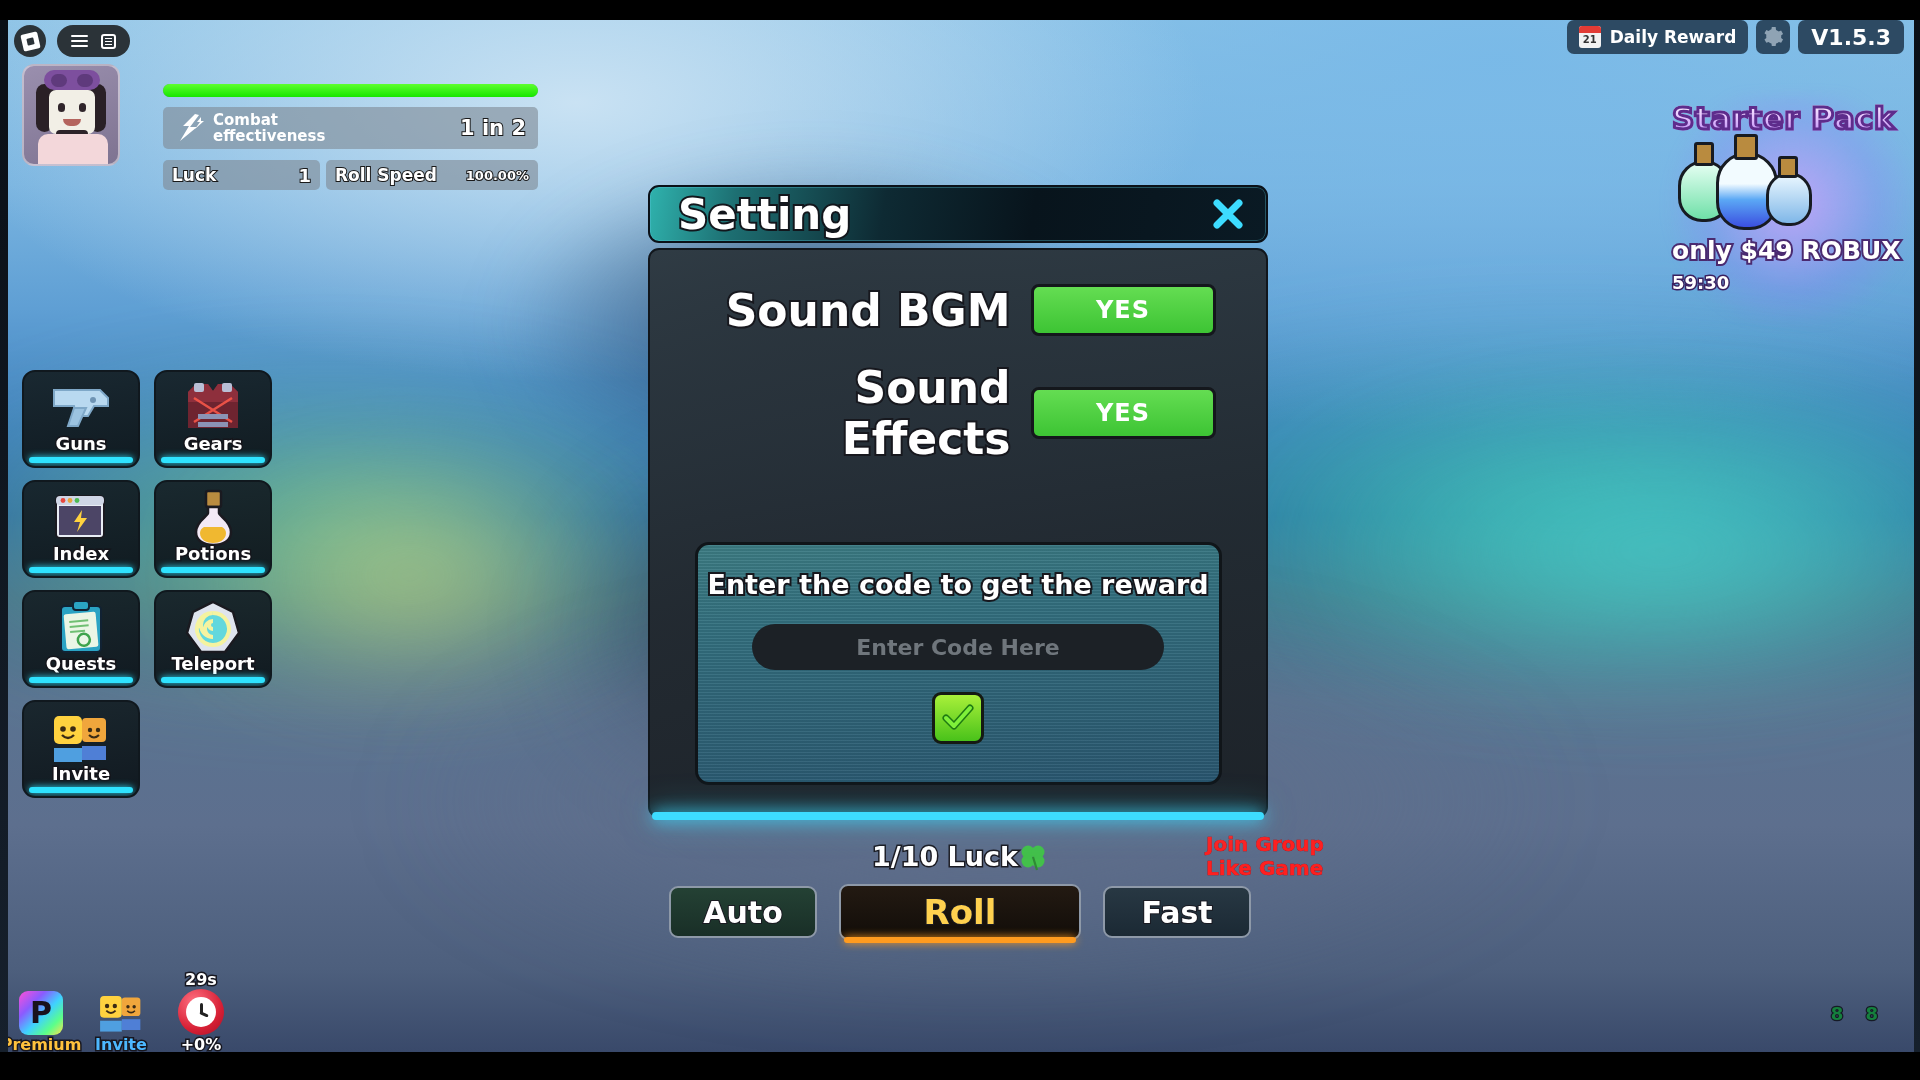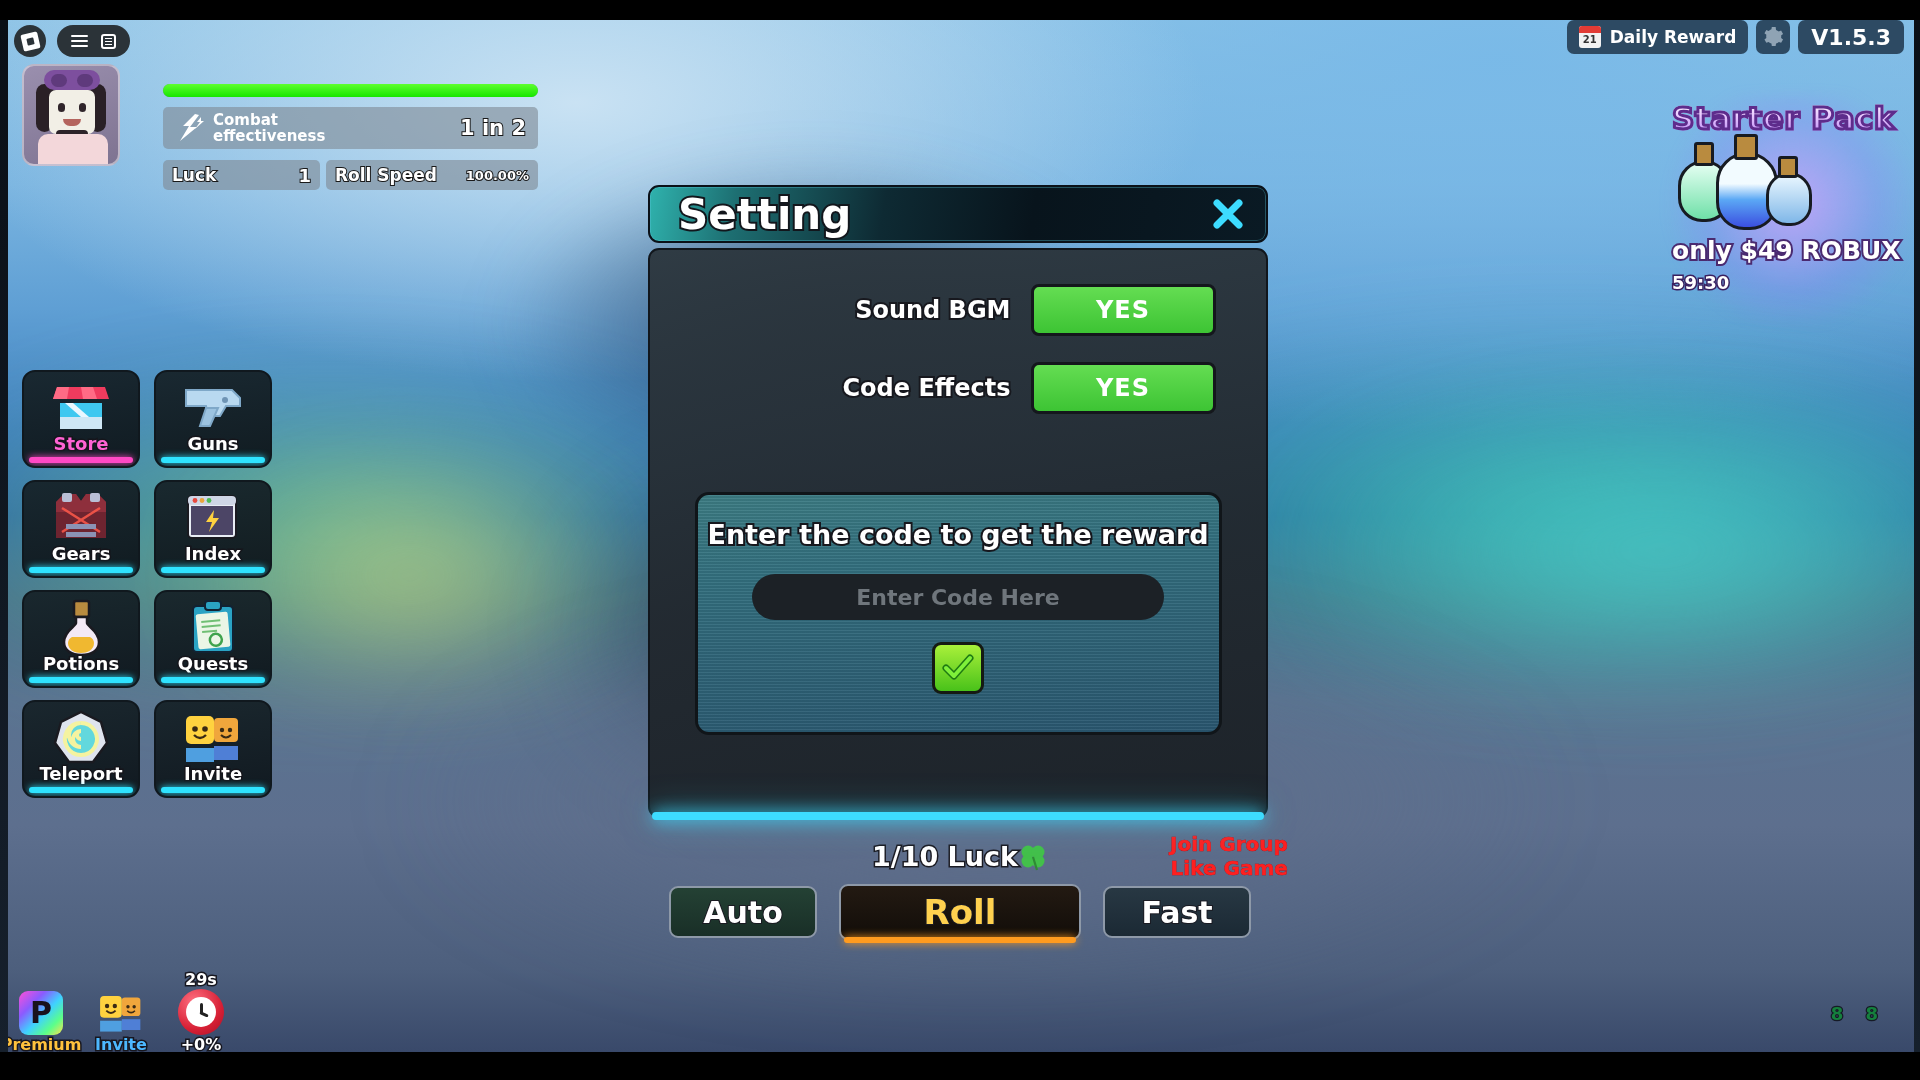--- a/index.html
+++ b/index.html
@@ -155,42 +155,42 @@
   .luckrow { position:absolute; left:0; right:0; bottom:208px; text-align:center; z-index:42; }
   .luckrow span { font-size:27px; color:#fff; -webkit-text-stroke:3px #1b1b22; paint-order: stroke fill; }
   .ctrlbar { position:absolute; left:50%; transform:translateX(-50%); bottom:140px; display:flex; align-items:center; gap:22px; z-index:42; }
   .cbtn { height:52px; border-radius:9px; display:flex; align-items:center; justify-content:center;
     border:2px solid #8e99a8; font-size:30px; color:#fff; -webkit-text-stroke:2px #1a1a22; paint-order: stroke fill; }
   .cbtn.auto { width:148px; background: linear-gradient(180deg, rgba(32,62,46,.93), rgba(22,44,34,.95)); }
   .cbtn.fast { width:148px; background: linear-gradient(180deg, rgba(36,52,62,.93), rgba(24,38,48,.95)); }
   .cbtn.roll { width:242px; height:56px; background: linear-gradient(180deg,#231a12,#120d09);
     border:2px solid #8e99a8; color:#ffd14f; position:relative; font-size:34px; }
   .cbtn.roll .ul { position:absolute; left:3px; right:3px; bottom:-5px; height:6px; border-radius:4px; background:#ff9b1f; box-shadow:0 0 8px #ff9b1f; }
-  .joingrp { position:absolute; left:1170px; bottom:200px; text-align:right; z-index:42; line-height:24px; }
+  .joingrp { position:absolute; left:1206px; bottom:200px; text-align:left; z-index:42; line-height:24px; }
   .joingrp div { color:#ff1f1f; font-size:20px; -webkit-text-stroke:.5px #c00; paint-order: stroke fill; }
   .corner-num { position:absolute; right:34px; bottom:56px; color:#15803d; font-size:18px; z-index:42;
     -webkit-text-stroke:2.5px #151a26; paint-order: stroke fill; letter-spacing:8px; }
 
   
   .dlg { position:absolute; left:648px; top:185px; width:620px; z-index:50; }
   .dlg-head { position:relative; height:58px; border-radius:11px;
     background: linear-gradient(100deg, #2fb2ad 0%, #1d6f72 14%, #0e2a33 38%, #08141c 62%, #0a1a24 100%);
     border:2px solid #0a1118; display:flex; align-items:center; box-shadow: 0 0 0 1px rgba(90,200,220,.35) inset; }
   .dlg-title { margin-left:28px; font-size:42px; color:#fff; -webkit-text-stroke:4px #12161c; paint-order: stroke fill; }
   .dlg-x { position:absolute; right:18px; top:50%; transform:translateY(-50%); width:40px; height:40px;
     display:flex; align-items:center; justify-content:center; }
   .dlg-x svg { display:block; }
   .dlg-body { position:relative; margin-top:5px; border-radius:11px;
     background: linear-gradient(170deg, rgba(45,56,64,.97), rgba(34,41,48,.98) 55%, rgba(28,34,40,.99));
     border:2px solid #11161c; padding:34px 0 22px; min-height:570px; }
   .dlg-body::after { content:''; position:absolute; left:2px; right:2px; bottom:-4px; height:8px; border-radius:5px;
     background:#3ddcff; box-shadow:0 0 16px #3ddcff, 0 0 32px rgba(61,220,255,.55); }
 
   .sound-row { display:flex; align-items:center; justify-content:center; gap:20px; margin-bottom:26px; }
-  .sound-lbl { font-size:24px; color:#fff; -webkit-text-stroke:4px #17181e; paint-order: stroke fill; text-align:right; width:310px; }
+  .sound-lbl { font-size:44px; color:#fff; -webkit-text-stroke:4px #17181e; paint-order: stroke fill; text-align:right; width:310px; }
   .yesbtn { width:185px; height:52px; border-radius:8px; border:3px solid #14171c;
     background: linear-gradient(180deg,#64dd52,#3dc434);
     display:flex; align-items:center; justify-content:center; color:#fff; font-size:24px; letter-spacing:1px; }
 
   .codepanel { position:relative; margin:78px auto 0; width:527px; height:243px; border-radius:14px;
     border:3px solid #101519; overflow:hidden;
     background: linear-gradient(175deg,#3d7d84 0%, #33707f 30%, #2f6478 62%, #2a5770 100%); }
   .codepanel::before { content:''; position:absolute; inset:0; pointer-events:none;
     background: repeating-linear-gradient(180deg, rgba(255,255,255,.055) 0 1px, rgba(0,0,0,.065) 1px 3px); }
   .code-title { position:relative; text-align:center; margin-top:24px; font-size:27px; color:#fff;
@@ -300,34 +300,20 @@
       <div class="cork" style="left:62px; top:-4px; width:24px; height:26px;"></div>
       <div class="bot" style="left:94px; top:34px; width:46px; height:54px; border-radius:23px 23px 21px 21px; background:linear-gradient(180deg,#eaf7ff,#7fb7e8);"></div>
       <div class="cork" style="left:106px; top:18px; width:20px; height:22px;"></div>
     </div>
     <div class="sp-price">only $49 ROBUX</div>
     <div class="sp-timer">59:30</div>
   </div>
 
   <div class="menu">
 
-    <div class="mbtn store">
-      <div class="glyph">
-        <svg width="60" height="54" viewBox="0 0 60 54">
-          <rect x="9" y="22" width="42" height="26" fill="#cfe7f5"></rect>
-          <rect x="9" y="22" width="42" height="14" fill="#3fc8f0"></rect>
-          <path d="M14 22 L30 36 L38 36 L22 22 Z" fill="#eaf7ff"></path>
-          <path d="M6 6 h48 l4 12 H2 Z" fill="#ef3b5e"></path>
-          <path d="M6 6 h12 l-2 12 H2 Z" fill="#ff6b85"></path>
-          <path d="M30 6 h12 l4 12 H32 Z" fill="#ff6b85"></path>
-        </svg>
-      </div>
-      <div class="mlab gfont">Store</div>
-      <div class="accent" style="background: rgb(255, 73, 197); box-shadow: rgb(255, 73, 197) 0px 0px 7px;"></div>
-    </div>
 
     <div class="mbtn">
       <div class="glyph">
         <svg width="66" height="52" viewBox="0 0 66 52">
           <path d="M6 8 h46 l8 8 v8 h-14 l-6 10 h-12 l-2 -10 h-20 z" fill="#b9d9f0" stroke="#7fa8c8" stroke-width="2"></path>
           <path d="M26 26 l-6 18 h10 l8 -18 z" fill="#9cc3e0" stroke="#7fa8c8" stroke-width="2"></path>
           <circle cx="45" cy="18" r="3" fill="#6f94b4"></circle>
         </svg>
       </div>
       <div class="mlab gfont">Guns</div>
@@ -498,21 +484,21 @@
     </div>
 
     <div class="dlg-body">
 
       <div class="sound-row">
         <div class="sound-lbl gfont">Sound BGM</div>
         <div class="yesbtn gfont">YES</div>
       </div>
 
       <div class="sound-row">
-        <div class="sound-lbl gfont">Code Effects</div>
+        <div class="sound-lbl gfont">Sound Effects</div>
         <div class="yesbtn gfont">YES</div>
       </div>
 
       <div class="codepanel">
         <div class="code-title gfont">Enter the code to get the reward</div>
         <div class="code-input">
           <span class="ph gfont">Enter Code Here</span>
         </div>
         <div class="code-ok">
           <svg width="32" height="30" viewBox="0 0 32 30">

